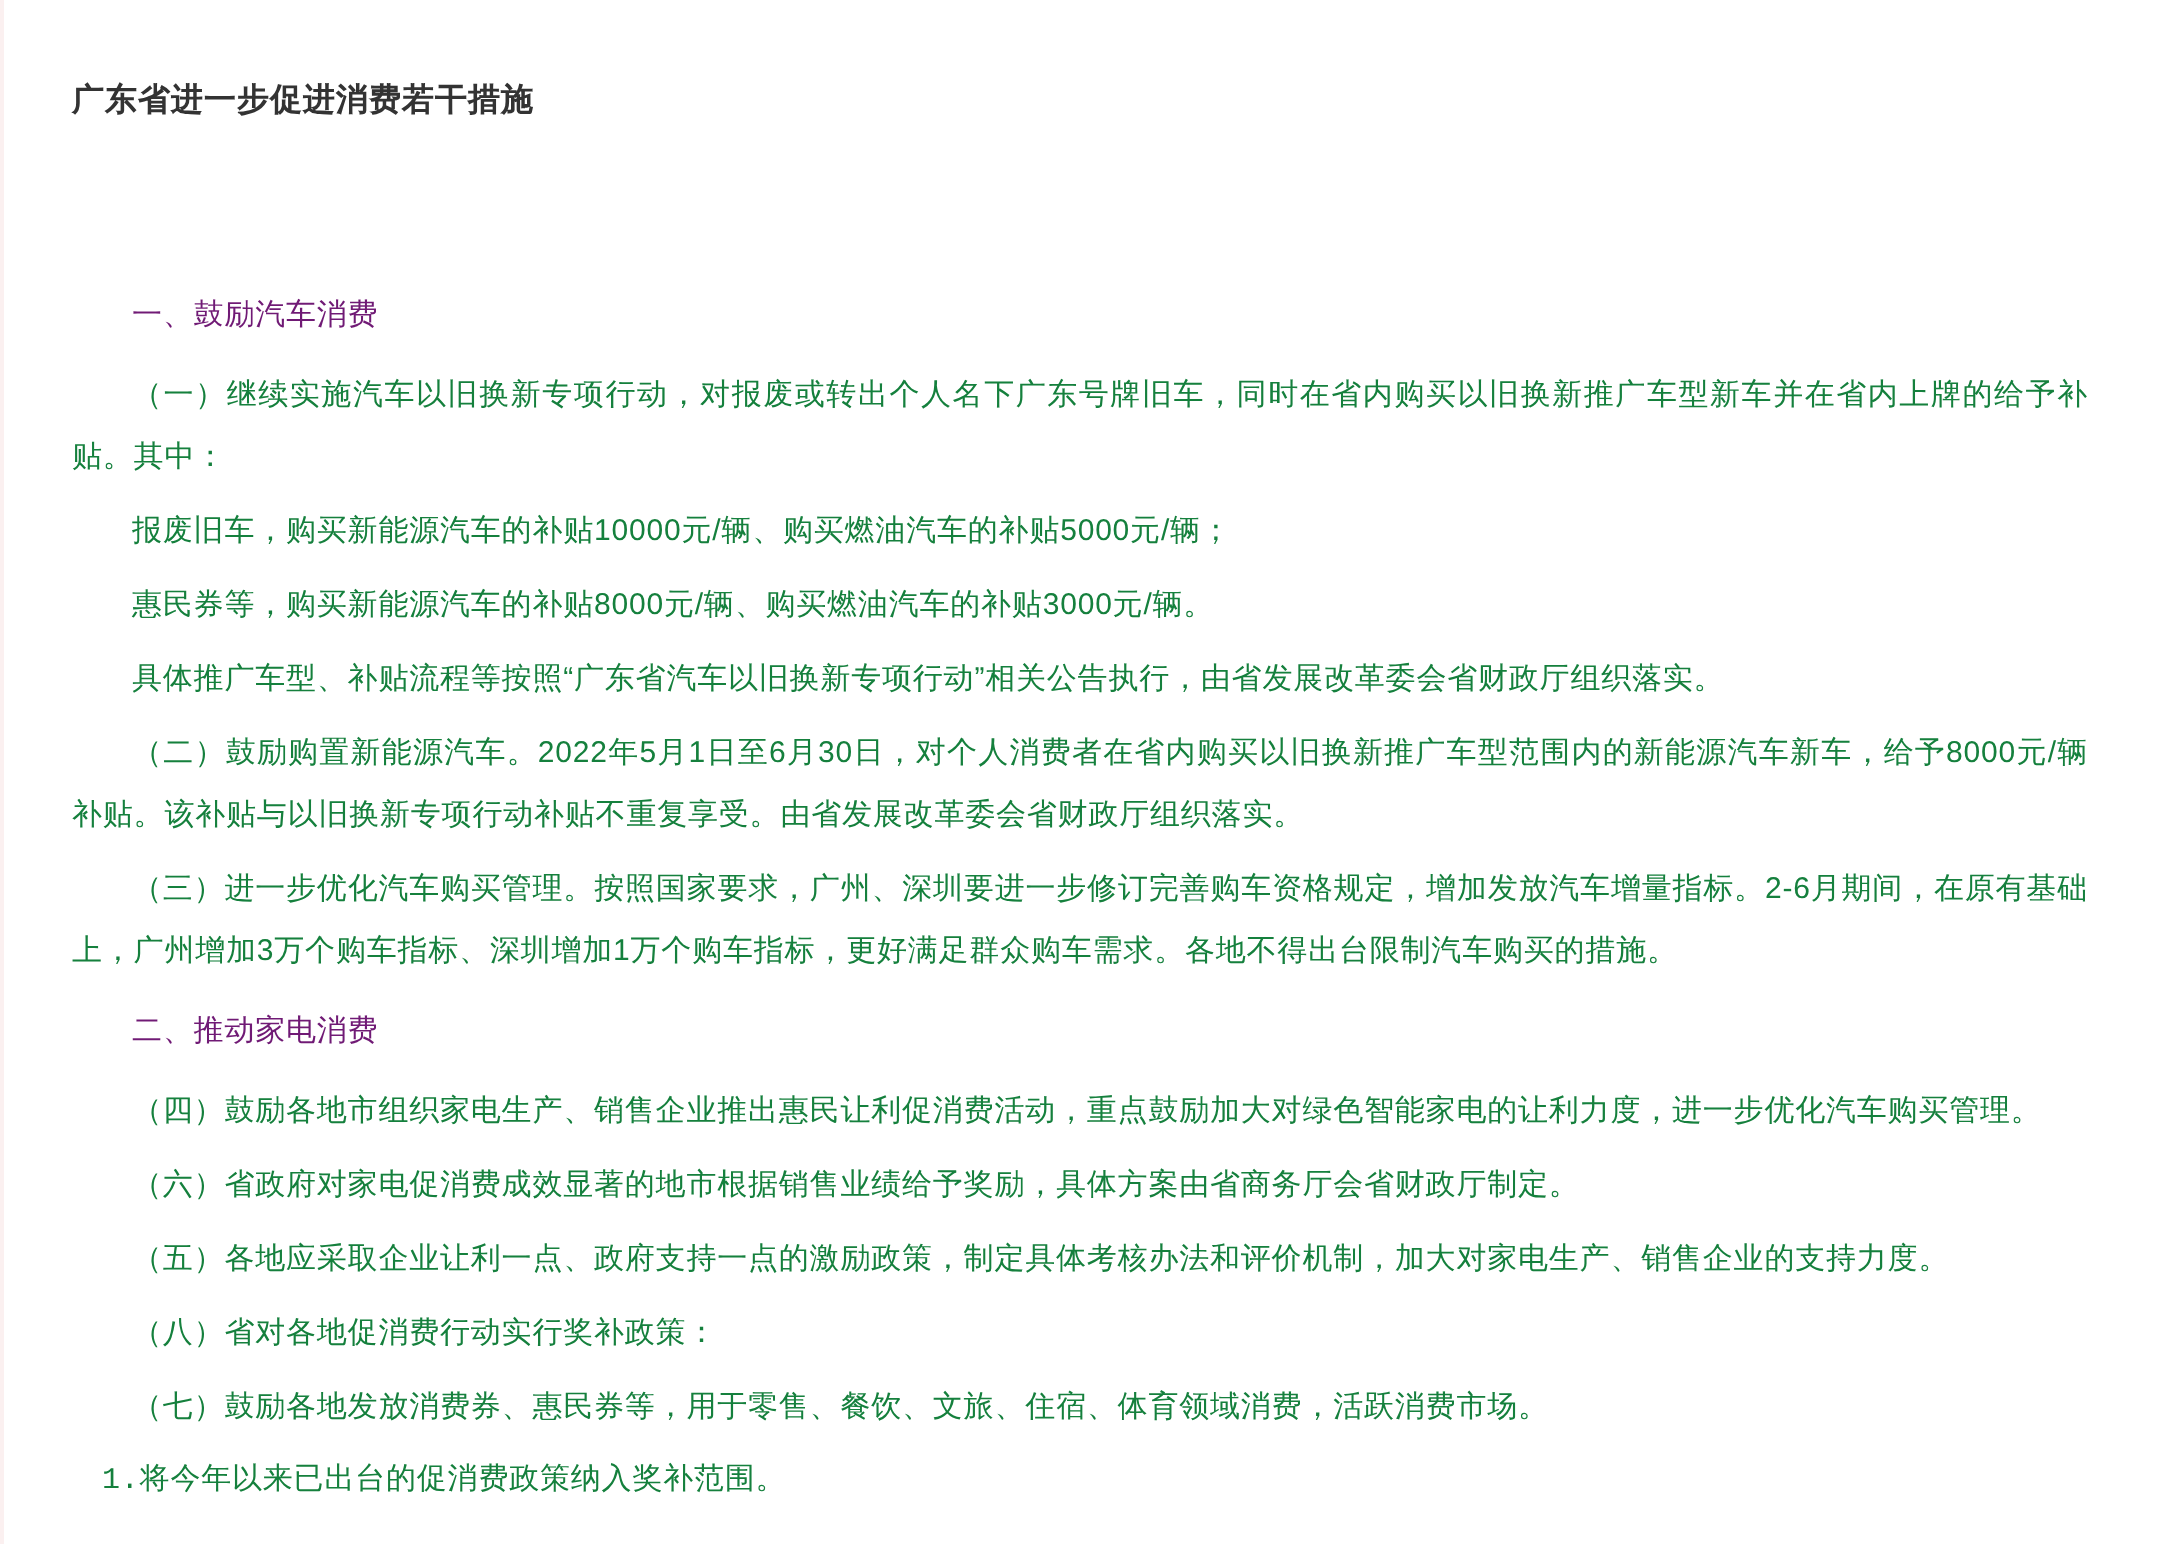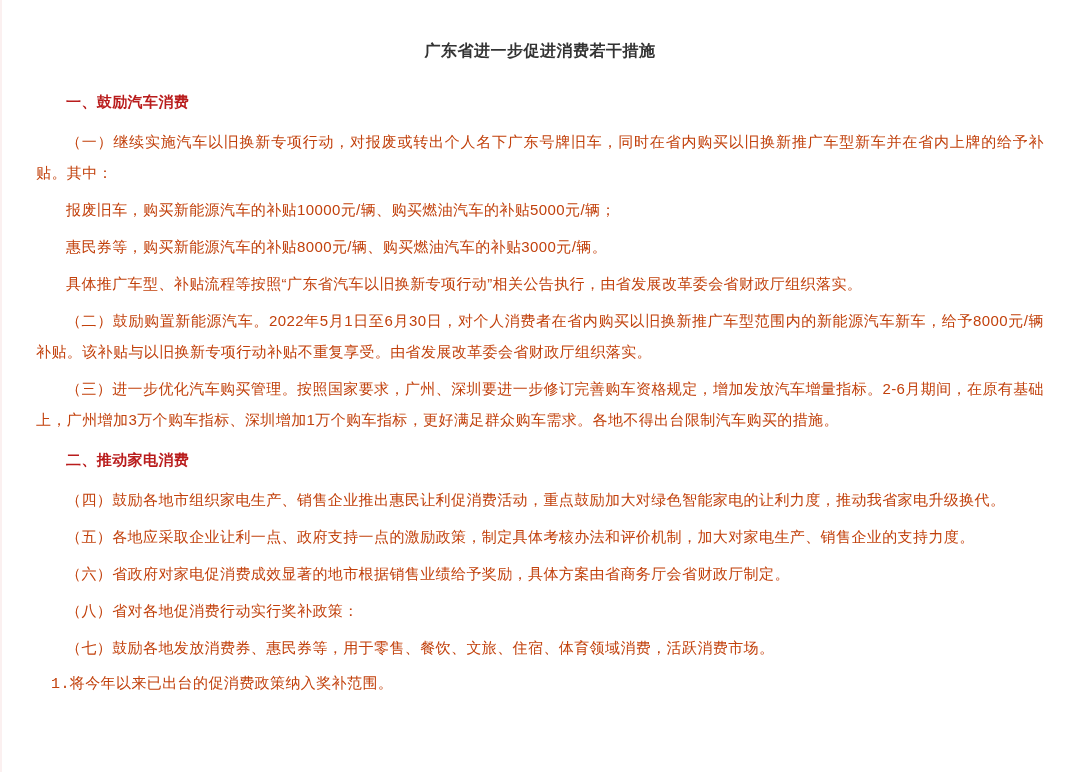--- a/index.html
+++ b/index.html
@@ -20,44 +20,44 @@
     left: 0; top: 0; bottom: 0;
     width: 2px;
     background: #fbf0f0;
   }
   .page {
     box-sizing: border-box;
     width: 1080px;
     padding: 38px 36px 24px 36px;
   }
   .doc-title {
-    margin: 0 0 22px 0;
-    text-align: center;
+    margin: 0 0 78px 0;
+    text-align: left;
     font-size: 16px;
     line-height: 26px;
     font-weight: 700;
     color: #333333;
     letter-spacing: 0.5px;
   }
   h2.section-heading {
     margin: 9px 0 9px 0;
     font-size: 15px;
     line-height: 31px;
-    font-weight: 700;
-    color: #b91c1c;
+    font-weight: 400;
+    color: #701a75;
     text-indent: 2em;
     letter-spacing: 0.4px;
   }
   p.doc-paragraph {
     margin: 6px 0;
     font-size: 15px;
     line-height: 31px;
     text-indent: 2em;
     text-align: justify;
-    color: #c2410c;
+    color: #15803d;
     letter-spacing: 0.4px;
     word-break: break-all;
   }
   p.doc-paragraph.num-sub {
     text-indent: 1em;
     font-family: Liberation Mono, monospace;
   }
 </style>
 </head>
 <body>
@@ -73,23 +73,23 @@
     <p class="doc-paragraph">（一）继续实施汽车以旧换新专项行动，对报废或转出个人名下广东号牌旧车，同时在省内购买以旧换新推广车型新车并在省内上牌的给予补贴。其中：</p>
     <p class="doc-paragraph">报废旧车，购买新能源汽车的补贴10000元/辆、购买燃油汽车的补贴5000元/辆；</p>
     <p class="doc-paragraph">惠民券等，购买新能源汽车的补贴8000元/辆、购买燃油汽车的补贴3000元/辆。</p>
     <p class="doc-paragraph">具体推广车型、补贴流程等按照“广东省汽车以旧换新专项行动”相关公告执行，由省发展改革委会省财政厅组织落实。</p>
     <p class="doc-paragraph">（二）鼓励购置新能源汽车。2022年5月1日至6月30日，对个人消费者在省内购买以旧换新推广车型范围内的新能源汽车新车，给予8000元/辆补贴。该补贴与以旧换新专项行动补贴不重复享受。由省发展改革委会省财政厅组织落实。</p>
     <p class="doc-paragraph">（三）进一步优化汽车购买管理。按照国家要求，广州、深圳要进一步修订完善购车资格规定，增加发放汽车增量指标。2-6月期间，在原有基础上，广州增加3万个购车指标、深圳增加1万个购车指标，更好满足群众购车需求。各地不得出台限制汽车购买的措施。</p>
   </section>
 
   <section>
     <h2 class="section-heading">二、推动家电消费</h2>
-    <p class="doc-paragraph">（四）鼓励各地市组织家电生产、销售企业推出惠民让利促消费活动，重点鼓励加大对绿色智能家电的让利力度，推动我省家电升级换代。</p>
+    <p class="doc-paragraph">（四）鼓励各地市组织家电生产、销售企业推出惠民让利促消费活动，重点鼓励加大对绿色智能家电的让利力度，进一步优化汽车购买管理。</p>
+    <p class="doc-paragraph">（六）省政府对家电促消费成效显著的地市根据销售业绩给予奖励，具体方案由省商务厅会省财政厅制定。</p>
     <p class="doc-paragraph">（五）各地应采取企业让利一点、政府支持一点的激励政策，制定具体考核办法和评价机制，加大对家电生产、销售企业的支持力度。</p>
-    <p class="doc-paragraph">（六）省政府对家电促消费成效显著的地市根据销售业绩给予奖励，具体方案由省商务厅会省财政厅制定。</p>
   </section>
 
   <section>
     <p class="doc-paragraph">（八）省对各地促消费行动实行奖补政策：</p>
     <p class="doc-paragraph">（七）鼓励各地发放消费券、惠民券等，用于零售、餐饮、文旅、住宿、体育领域消费，活跃消费市场。</p>
     <p class="doc-paragraph num-sub">1.将今年以来已出台的促消费政策纳入奖补范围。</p>
   </section>
 
 </main>
 

